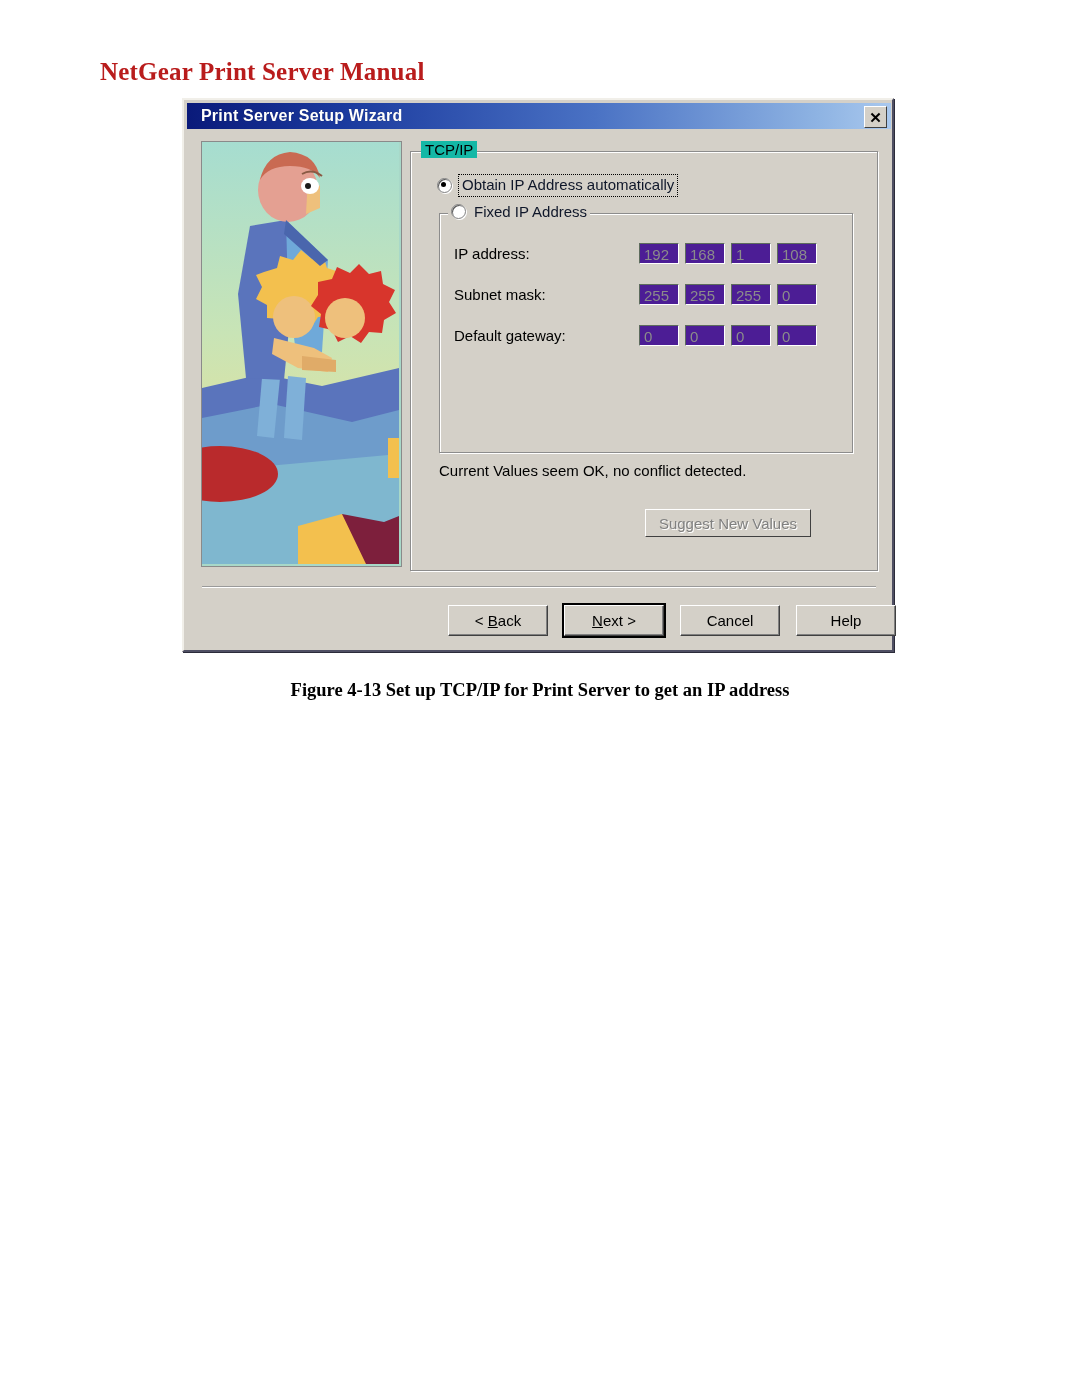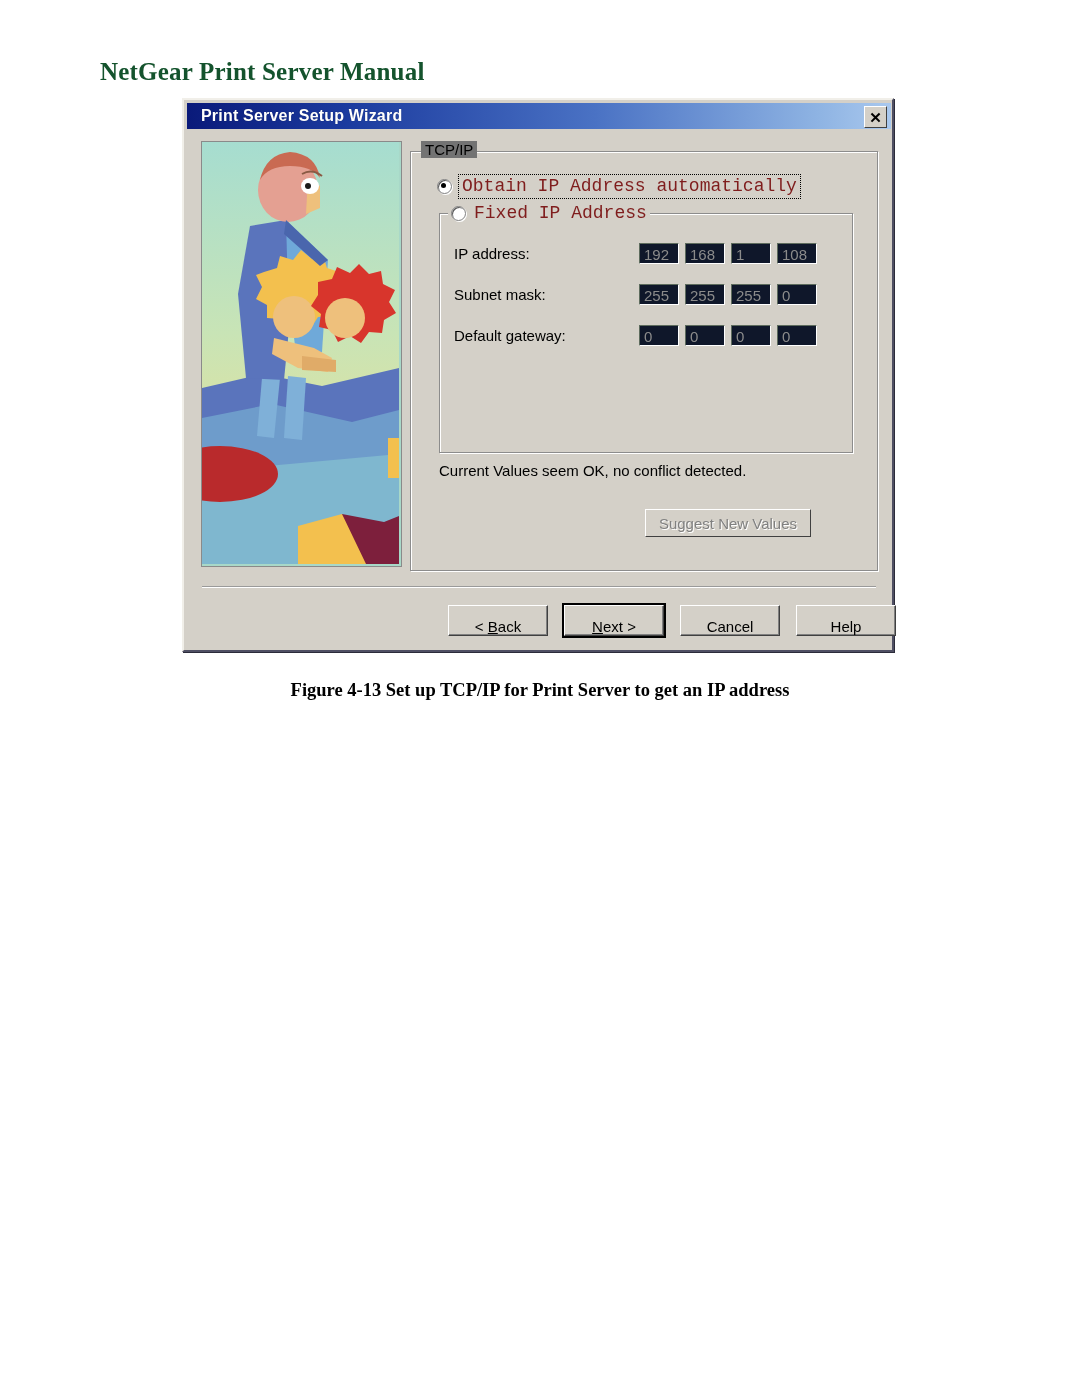--- a/index.html
+++ b/index.html
@@ -25,21 +25,21 @@
     background: #ffffff;
   }
 
   #doc-header {
     position: absolute;
     left: 100px;
     top: 58px;
     font-family: "Liberation Serif", serif;
     font-size: 25px;
     font-weight: bold;
-    color: #14532d;
+    color: #b91c1c;
     letter-spacing: 0.2px;
     white-space: nowrap;
   }
 
   #figure-caption {
     position: absolute;
     left: 0px;
     top: 680px;
     width: 1080px;
     text-align: center;
@@ -141,21 +141,21 @@
     width: 466px;
     height: 418px;
     border: 1px solid #8c8c8c;
     border-top-color: #8c8c8c;
     box-shadow: 1px 1px 0 #ffffff inset, 1px 1px 0 #ffffff;
   }
   #tcpip-legend {
     position: absolute;
     left: 10px;
     top: -11px;
-    background: #737373;
+    background: #14b8a6;
     padding: 0 4px;
     font-family: "Liberation Sans", sans-serif;
     font-size: 15px;
     color: #000000;
     white-space: nowrap;
   }
 
   .radio-row {
     position: absolute;
     display: flex;
@@ -175,23 +175,23 @@
   }
   .radio-mark.checked::after {
     content: "";
     position: absolute;
     left: 3.2px; top: 3.2px;
     width: 5px; height: 5px;
     border-radius: 50%;
     background: #000000;
   }
   .radio-label {
-    font-family: Liberation Mono, monospace;
-    font-size: 18px;
-    color: #7f1d1d;
+    font-family: Liberation Sans, sans-serif;
+    font-size: 15px;
+    color: #0f172a;
     margin-left: 8px;
     white-space: nowrap;
   }
   .focus-ring {
     border: 1px dotted #000000;
     padding: 1px 3px 2px 3px;
     margin-left: 6px;
   }
   .focus-ring .radio-label { margin-left: 0; }
 
@@ -233,21 +233,21 @@
     font-size: 15px;
     color: #000000;
     width: 185px;
     flex: 0 0 auto;
     white-space: nowrap;
   }
   .octet-set { display: flex; }
   .octet {
     width: 40px;
     height: 21px;
-    background: #0f172a;
+    background: #4c1d95;
     border-top: 1px solid #5d6b5d;
     border-left: 1px solid #5d6b5d;
     border-right: 1px solid #ffffff;
     border-bottom: 1px solid #ffffff;
     margin-right: 6px;
     font-family: "Liberation Sans", sans-serif;
     font-size: 15px;
     color: #8b8b8b;
     line-height: 21px;
     padding-left: 4px;
@@ -314,21 +314,21 @@
     background: #d4d0c8;
     border-top: 1px solid #ffffff;
     border-left: 1px solid #ffffff;
     border-right: 1px solid #404040;
     border-bottom: 1px solid #404040;
     box-shadow: inset -1px -1px 0 #808080;
     font-family: "Liberation Sans", sans-serif;
     font-size: 15px;
     color: #000000;
     display: flex;
-    align-items: flex-end;
+    align-items: center;
     justify-content: center;
     box-sizing: border-box;
     cursor: pointer;
     white-space: nowrap;
   }
   .wiz-button.default-btn {
     outline: 2px solid #000000;
     outline-offset: 0px;
   }
   .wiz-button .mnemonic { text-decoration: underline; }

